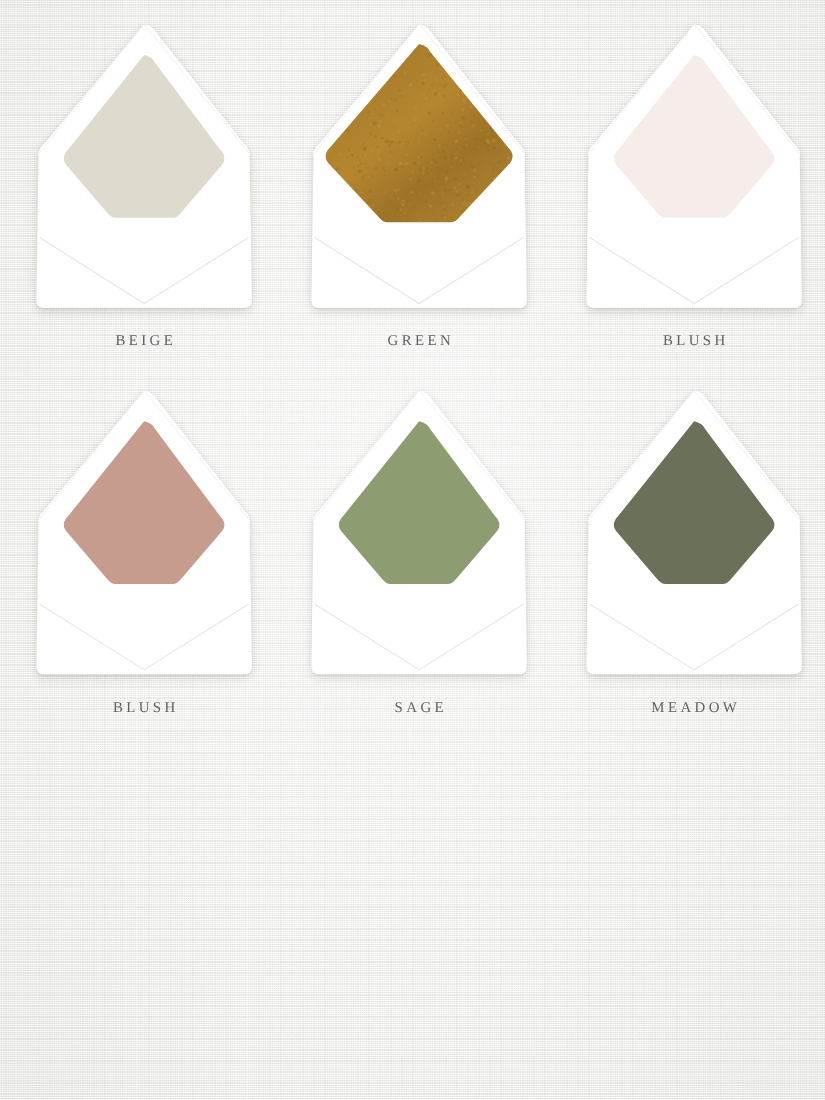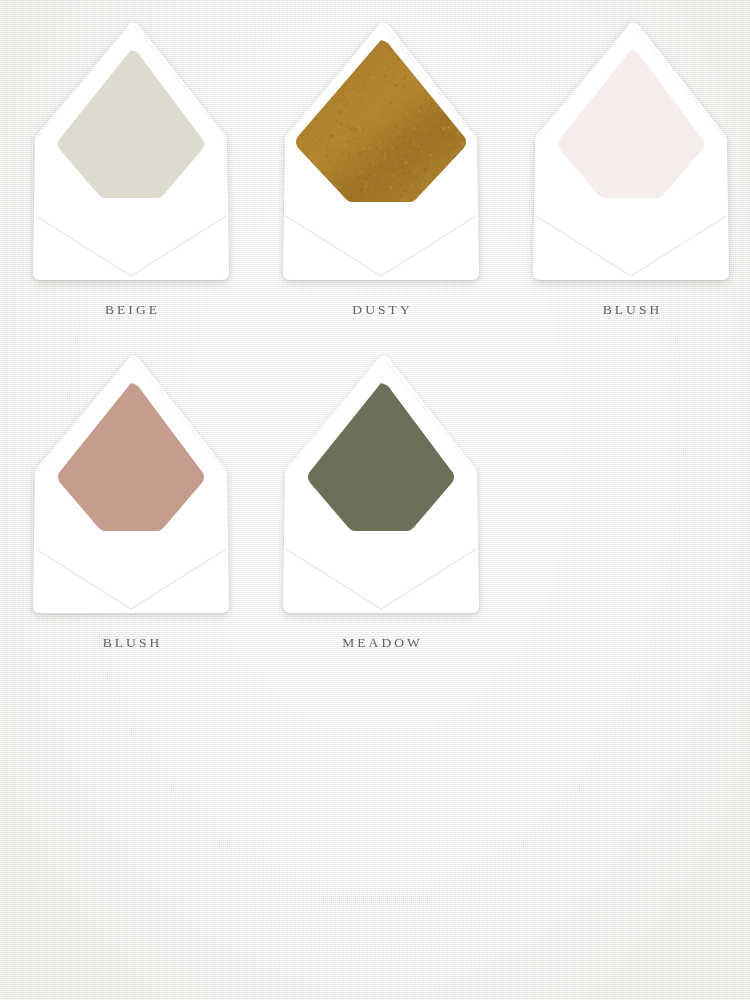--- a/index.html
+++ b/index.html
@@ -996,21 +996,21 @@
             <circle cx="48.1" cy="155.3" r="0.94" fill="#c79a41" opacity="0.21"></circle>
             <circle cx="13.4" cy="146.0" r="1.17" fill="#c79a41" opacity="0.12"></circle>
             <circle cx="26.2" cy="167.0" r="1.60" fill="#c79a41" opacity="0.15"></circle>
             <circle cx="53.1" cy="190.0" r="1.83" fill="#c79a41" opacity="0.40"></circle>
             <circle cx="42.7" cy="152.6" r="1.29" fill="#8d681f" opacity="0.13"></circle>
           </g>
           <path d="M 5 196 L 100 256 L 195 196" fill="none" stroke="#e7e7e3" stroke-width="1.1"></path>
           <path d="M 100 2 L 196 120 M 100 2 L 4 120" fill="none" stroke="#f0efec" stroke-width="0.8"></path>
         </svg>
       </div>
-      <div class="label">DUSTY</div>
+      <div class="label">GREEN</div>
     </div>
     <div class="cell">
       <div class="env-wrap">
         <svg class="env-svg" viewBox="0 0 200 262">
           <defs></defs>
           <path d="M 100 2 Q 107 3 110 8 L 191 111 Q 198 118 196 122 L 198 253 Q 198 260 191 260 L 9 260 Q 2 260 2 253 L 4 122 Q 2 118 9 111 Z" fill="#ffffff"></path>
           <path d="M 100 30 Q 108 32 110 37 L 169 116 Q 177 124 169 132 L 134 173 Q 130 178 126 178 L 74 178 Q 70 178 66 173 L 31 132 Q 23 124 31 116 Z" fill="#f6edea"></path>
           <path d="M 5 196 L 100 256 L 195 196" fill="none" stroke="#e7e7e3" stroke-width="1.1"></path>
           <path d="M 100 2 L 196 120 M 100 2 L 4 120" fill="none" stroke="#f0efec" stroke-width="0.8"></path>
         </svg>
@@ -1027,20 +1027,32 @@
           <path d="M 100 2 L 196 120 M 100 2 L 4 120" fill="none" stroke="#f0efec" stroke-width="0.8"></path>
         </svg>
       </div>
       <div class="label">BLUSH</div>
     </div>
     <div class="cell">
       <div class="env-wrap">
         <svg class="env-svg" viewBox="0 0 200 262">
           <defs></defs>
           <path d="M 100 2 Q 107 3 110 8 L 191 111 Q 198 118 196 122 L 198 253 Q 198 260 191 260 L 9 260 Q 2 260 2 253 L 4 122 Q 2 118 9 111 Z" fill="#ffffff"></path>
+          <path d="M 100 30 Q 108 32 110 37 L 169 116 Q 177 124 169 132 L 134 173 Q 130 178 126 178 L 74 178 Q 70 178 66 173 L 31 132 Q 23 124 31 116 Z" fill="#8e9c72"></path>
+          <path d="M 5 196 L 100 256 L 195 196" fill="none" stroke="#e7e7e3" stroke-width="1.1"></path>
+          <path d="M 100 2 L 196 120 M 100 2 L 4 120" fill="none" stroke="#f0efec" stroke-width="0.8"></path>
+        </svg>
+      </div>
+      <div class="label">SAGE</div>
+    </div>
+    <div class="cell">
+      <div class="env-wrap">
+        <svg class="env-svg" viewBox="0 0 200 262">
+          <defs></defs>
+          <path d="M 100 2 Q 107 3 110 8 L 191 111 Q 198 118 196 122 L 198 253 Q 198 260 191 260 L 9 260 Q 2 260 2 253 L 4 122 Q 2 118 9 111 Z" fill="#ffffff"></path>
           <path d="M 100 30 Q 108 32 110 37 L 169 116 Q 177 124 169 132 L 134 173 Q 130 178 126 178 L 74 178 Q 70 178 66 173 L 31 132 Q 23 124 31 116 Z" fill="#6b7059"></path>
           <path d="M 5 196 L 100 256 L 195 196" fill="none" stroke="#e7e7e3" stroke-width="1.1"></path>
           <path d="M 100 2 L 196 120 M 100 2 L 4 120" fill="none" stroke="#f0efec" stroke-width="0.8"></path>
         </svg>
       </div>
       <div class="label">MEADOW</div>
     </div>
   </div>
 
 </body></html>

